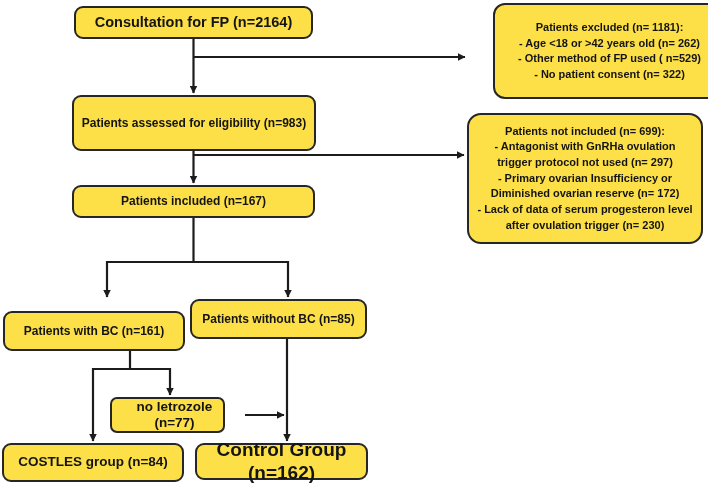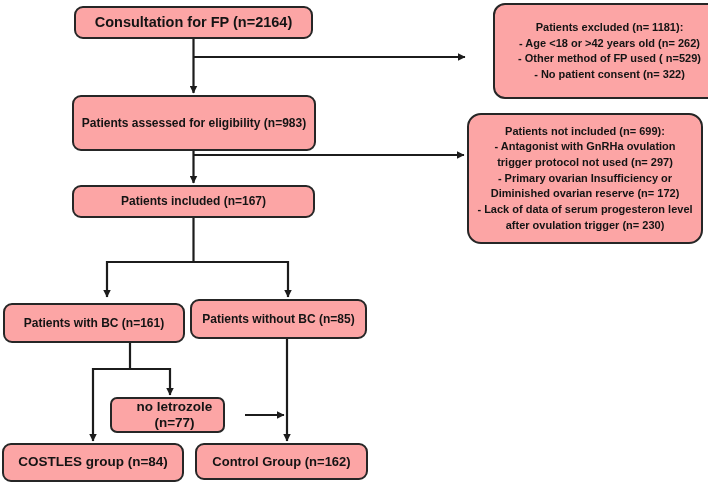--- a/index.html
+++ b/index.html
@@ -13,46 +13,46 @@
     overflow: hidden;
   }
   #connectors {
     position: absolute;
     left: 0; top: 0;
     width: 708px; height: 486px;
   }
   .node {
     position: absolute;
     box-sizing: border-box;
-    background: #fca5a5;
+    background: #fde047;
     border: 2.5px solid #262626;
     border-radius: 9px;
     display: flex;
     flex-direction: column;
     align-items: center;
     justify-content: center;
     text-align: center;
     font-weight: bold;
     line-height: 1.2;
   }
   
   #node-consultation { left: 74px;  top: 6px;   width: 239px; height: 33px; font-size: 14.5px; }
   #node-assessed     { left: 72px;  top: 95px;  width: 244px; height: 56px; font-size: 12px; }
   #node-included     { left: 72px;  top: 185px; width: 243px; height: 33px; font-size: 12px; }
-  #node-with-bc      { left: 3px;   top: 303px; width: 182px; height: 40px; font-size: 12px; }
+  #node-with-bc      { left: 3px;   top: 311px; width: 182px; height: 40px; font-size: 12px; }
   #node-without-bc   { left: 190px; top: 299px; width: 177px; height: 40px; font-size: 12px; }
   #node-no-letrozole {
     left: 110px; top: 397px; width: 115px; height: 36px;
     font-size: 13.5px; border-radius: 7px;
     align-items: flex-start; text-align: center;
     padding-left: 14px; justify-content: center;
     flex-direction: row; align-items: center; justify-content: flex-start;
   }
   #node-costles      { left: 2px;   top: 443px; width: 182px; height: 39px; font-size: 13.5px; }
-  #node-control      { left: 195px; top: 443px; width: 173px; height: 37px; font-size: 13px; }
+  #node-control      { left: 195px; top: 443px; width: 173px; height: 37px; font-size: 19px; }
   
   #node-excluded     { left: 468px; top: 3px;   width: 233px; height: 96px;  font-size: 11px; line-height: 15.5px; border-radius: 12px; padding: 2px 6px; margin-left: 25px; }
   #node-not-included { left: 467px; top: 113px; width: 236px; height: 131px; font-size: 11px; line-height: 15.7px; border-radius: 14px; padding: 14px 8px; }
   .detail-title { width: 100%; }
   .detail-item  { width: 100%; }
 </style>
 </head>
 <body>
 
 <div id="figure">

